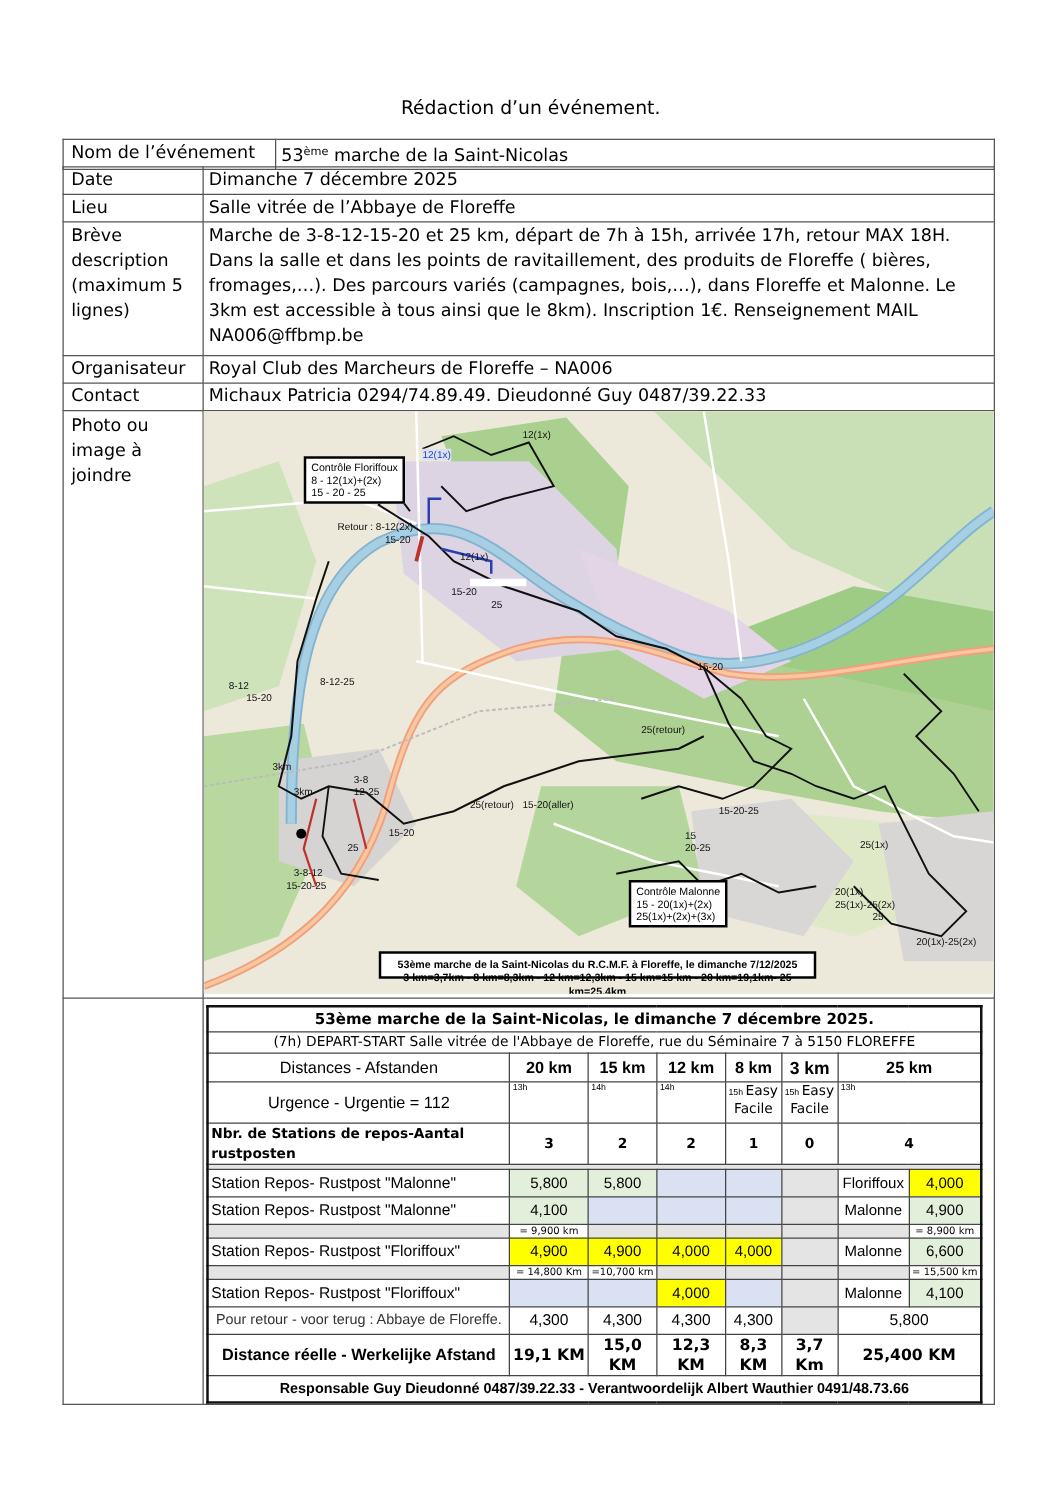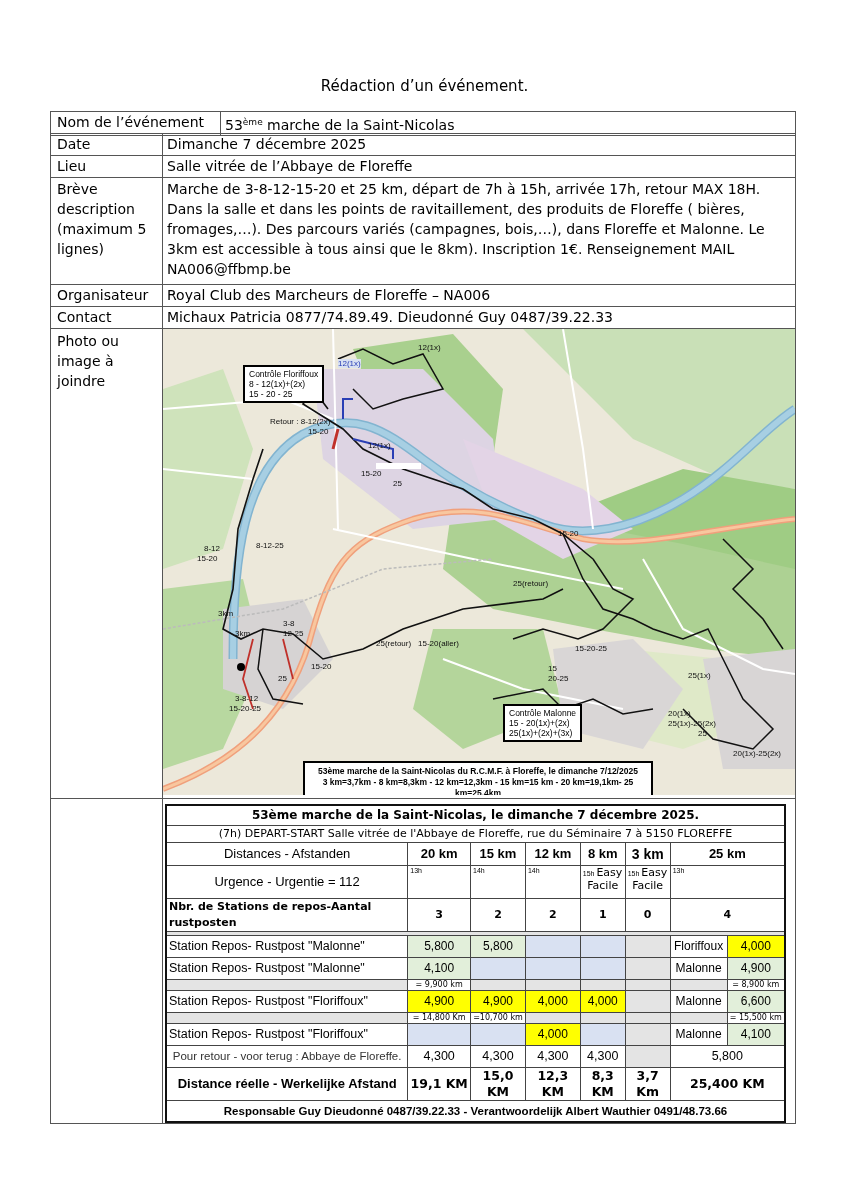--- a/index.html
+++ b/index.html
@@ -33,21 +33,21 @@
   .map-label {
     position: absolute; font-family: "Liberation Sans", sans-serif; font-size: 8px;
     font-weight: normal; color: #111; white-space: nowrap; line-height: 9px;
   }
   .map-label.blue { color: #2a3fb5; }
   .ctrl-box {
     position: absolute; background: #fff; border: 2px solid #000;
     font-family: "Liberation Sans", sans-serif; font-size: 8.5px; line-height: 10px; padding: 2px 4px;
   }
   .legend-box {
-    position: absolute; left: 140px; top: 432px; width: 350px; height: 44px;
+    position: absolute; left: 140px; top: 432px; width: 350px; height: 22px;
     background: #fff; border: 2px solid #000; text-align: center;
     font-family: "Liberation Sans", sans-serif; font-size: 8.5px; font-weight: bold; line-height: 11px; padding-top: 3px;
   }
 
   
   .sched-wrap { padding: 5px 0 0 2px !important; }
   .sched {
     border-collapse: collapse; width: 621px; border: 2px solid #111;
     font-family: "Liberation Sans", sans-serif;
   }
@@ -103,21 +103,21 @@
   <tr>
     <td class="lbl" style="height:107px;padding-top:1px;">Brève description (maximum 5 lignes)</td>
     <td class="val" style="padding-top:1px;">Marche de 3-8-12-15-20 et 25 km, départ de 7h à 15h, arrivée 17h, retour MAX 18H. Dans la salle et dans les points de ravitaillement, des produits de Floreffe ( bières, fromages,…). Des parcours variés (campagnes, bois,…), dans Floreffe et Malonne. Le 3km est accessible à tous ainsi que le 8km). Inscription 1€. Renseignement MAIL NA006@ffbmp.be</td>
   </tr>
   <tr>
     <td class="lbl" style="height:22px;">Organisateur</td>
     <td class="val">Royal Club des Marcheurs de Floreffe – NA006</td>
   </tr>
   <tr>
     <td class="lbl" style="height:22px;">Contact</td>
-    <td class="val">Michaux Patricia 0877/74.89.49. Dieudonné Guy 0487/39.22.33</td>
+    <td class="val">Michaux Patricia 0294/74.89.49. Dieudonné Guy 0487/39.22.33</td>
   </tr>
   <tr>
     <td class="lbl" style="height:470px;padding-top:2px;width:112px;">Photo ou image à joindre</td>
     <td class="map-cell">
       <div class="map">
         <svg width="632" height="466" viewBox="0 0 632 466">
 
           <rect x="0" y="0" width="632" height="466" fill="#ece8da"></rect>
 
           <path d="M360 0 L632 0 L632 160 L560 150 L470 110 L420 60 Z" fill="#c9e0b7"></path>
@@ -175,21 +175,21 @@
         </div>
 
         <span class="map-label" style="left:255px;top:14px;">12(1x)</span>
         <span class="map-label blue" style="left:175px;top:30px;">12(1x)</span>
         <span class="map-label" style="left:107px;top:88px;">Retour : 8-12(2x)</span>
         <span class="map-label" style="left:145px;top:98px;">15-20</span>
         <span class="map-label" style="left:205px;top:112px;">12(1x)</span>
         <span class="map-label" style="left:198px;top:140px;">15-20</span>
         <span class="map-label" style="left:230px;top:150px;">25</span>
         <span class="map-label" style="left:93px;top:212px;">8-12-25</span>
-        <span class="map-label" style="left:41px;top:215px;">8-12</span>
+        <span class="map-label" style="left:20px;top:215px;">8-12</span>
         <span class="map-label" style="left:34px;top:225px;">15-20</span>
         <span class="map-label" style="left:395px;top:200px;">15-20</span>
         <span class="map-label" style="left:350px;top:250px;">25(retour)</span>
         <span class="map-label" style="left:72px;top:300px;">3km</span>
         <span class="map-label" style="left:55px;top:280px;">3km</span>
         <span class="map-label" style="left:120px;top:290px;">3-8</span>
         <span class="map-label" style="left:120px;top:300px;">12-25</span>
         <span class="map-label" style="left:213px;top:310px;">25(retour)</span>
         <span class="map-label" style="left:255px;top:310px;">15-20(aller)</span>
         <span class="map-label" style="left:148px;top:333px;">15-20</span>

